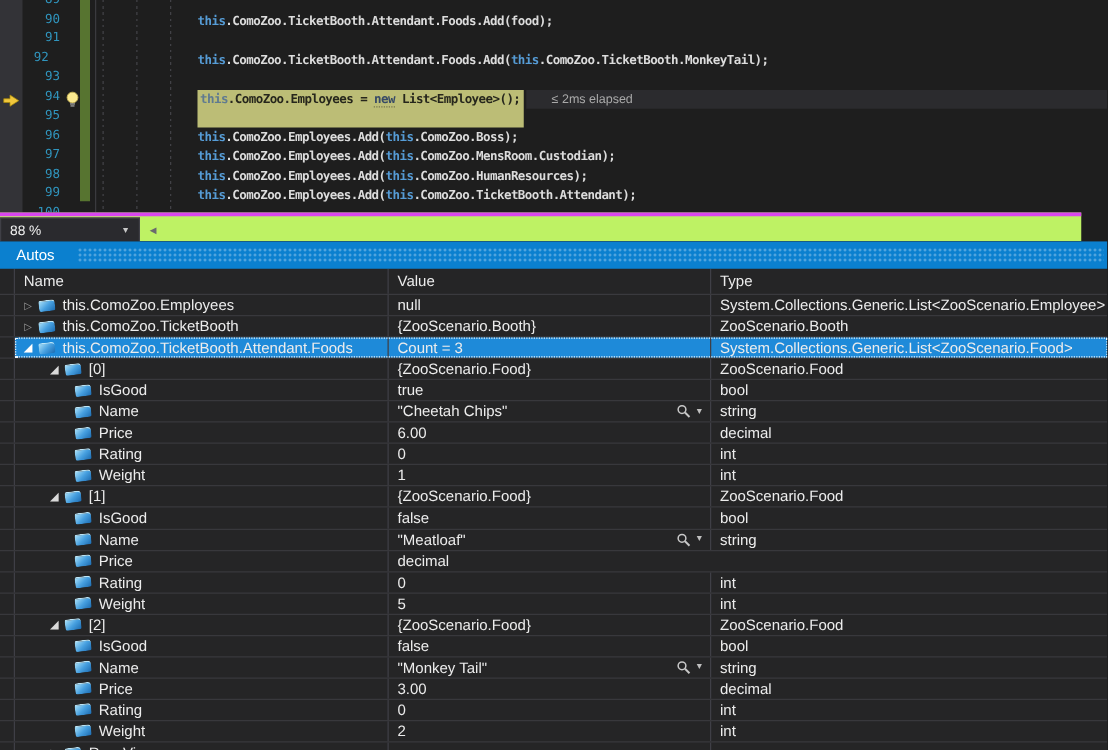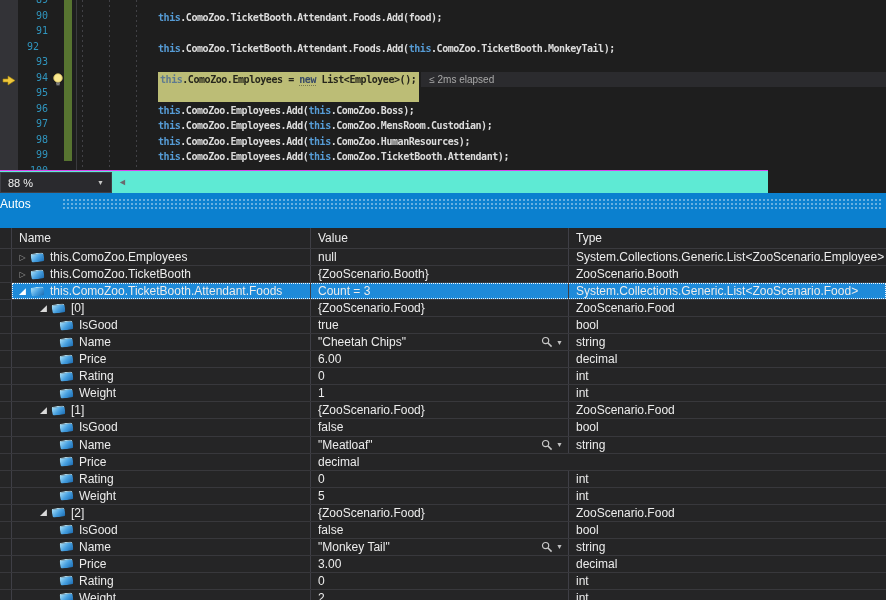--- a/index.html
+++ b/index.html
@@ -21,39 +21,39 @@
   .code-line{position:absolute;left:0;right:0;height:15.5px;line-height:15.5px;display:flex;
     white-space:pre;font-family:"DejaVu Sans Mono",monospace;font-size:10px;font-weight:bold;
     letter-spacing:-0.45px;padding-left:80px}
   .tok-kw{color:#569CD6}
   .tok-pl{color:#DCDCDC}
   .hl-wrap{background:var(--line-highlight,#BCBD76);padding:0 3px 0 2px;height:30px;flex:none}
   .tok-hl{color:#26261C}
   .tok-hl-kw{color:#5F7A90}
   .tok-hl-kw2{color:#374A66;border-bottom:1px dotted #76764E}
   .perf-rest{flex:1;margin-left:2px;background:#2B2B2E;color:#A9A9A9;
-    font:10px "Liberation Sans",sans-serif;line-height:15.5px;padding-left:8px;
+    font:10px "Liberation Sans",sans-serif;line-height:15.5px;padding-left:20px;
     letter-spacing:0;font-weight:normal;white-space:pre}
   .cur-arrow{position:absolute;left:2px;width:14px;height:11px}
   .bulb{position:absolute;left:52px;width:12px;height:14px}
 
   
-  .scroll-strip{position:absolute;top:170px;left:0;width:768px;height:23px;background:#5eead4;
-    border-top:1px solid #d946ef}
+  .scroll-strip{position:absolute;top:170px;left:0;width:865px;height:23px;background:#bef264;
+    border-top:3px solid #d946ef}
   .zoom-combo{position:absolute;left:0;top:1px;width:112px;height:21px;background:#2a2a2e;
     border:1px solid #3f3f46;color:#F1F1F1;font-size:11px;display:flex;align-items:center;
     padding:0 7px;cursor:default}
   .zoom-label{flex:1}
   .combo-arrow{font-size:7px;color:#C8C8C8}
   .scroll-left{position:absolute;left:118px;top:5px;font-size:9px;color:#6A6A6E;line-height:12px}
 
   
   .autos{position:absolute;top:193px;left:0;width:886px;height:407px;background:#252526;overflow:hidden}
-  .titlebar{position:relative;height:35px;background:var(--accent,#0B80CF);color:#fff;
-    font-size:12px;line-height:22px;}
+  .titlebar{position:relative;height:22px;background:var(--accent,#0B80CF);color:#fff;
+    font-size:12px;line-height:22px;padding-left:13px}
   .title-dots{position:absolute;left:62px;right:3px;top:5px;height:12px;
     background-image:radial-gradient(rgba(255,255,255,.38) 0.9px,transparent 1.1px);
     background-size:4px 4px}
   .grid-header{display:flex;height:21px;border-bottom:1px solid #3a3a3e;color:#ECECEC;font-size:12px}
   .gh-gutter{width:12px;height:100%;border-right:1px solid #3f3f46;flex:none}
   .gh-cell{display:flex;align-items:center;padding-left:7px;height:100%}
   .gh-name{width:299px;border-right:1px solid #3f3f46;flex:none}
   .gh-value{width:258px;border-right:1px solid #3f3f46;flex:none}
   .gh-type{flex:1}
   .rows{position:relative}

